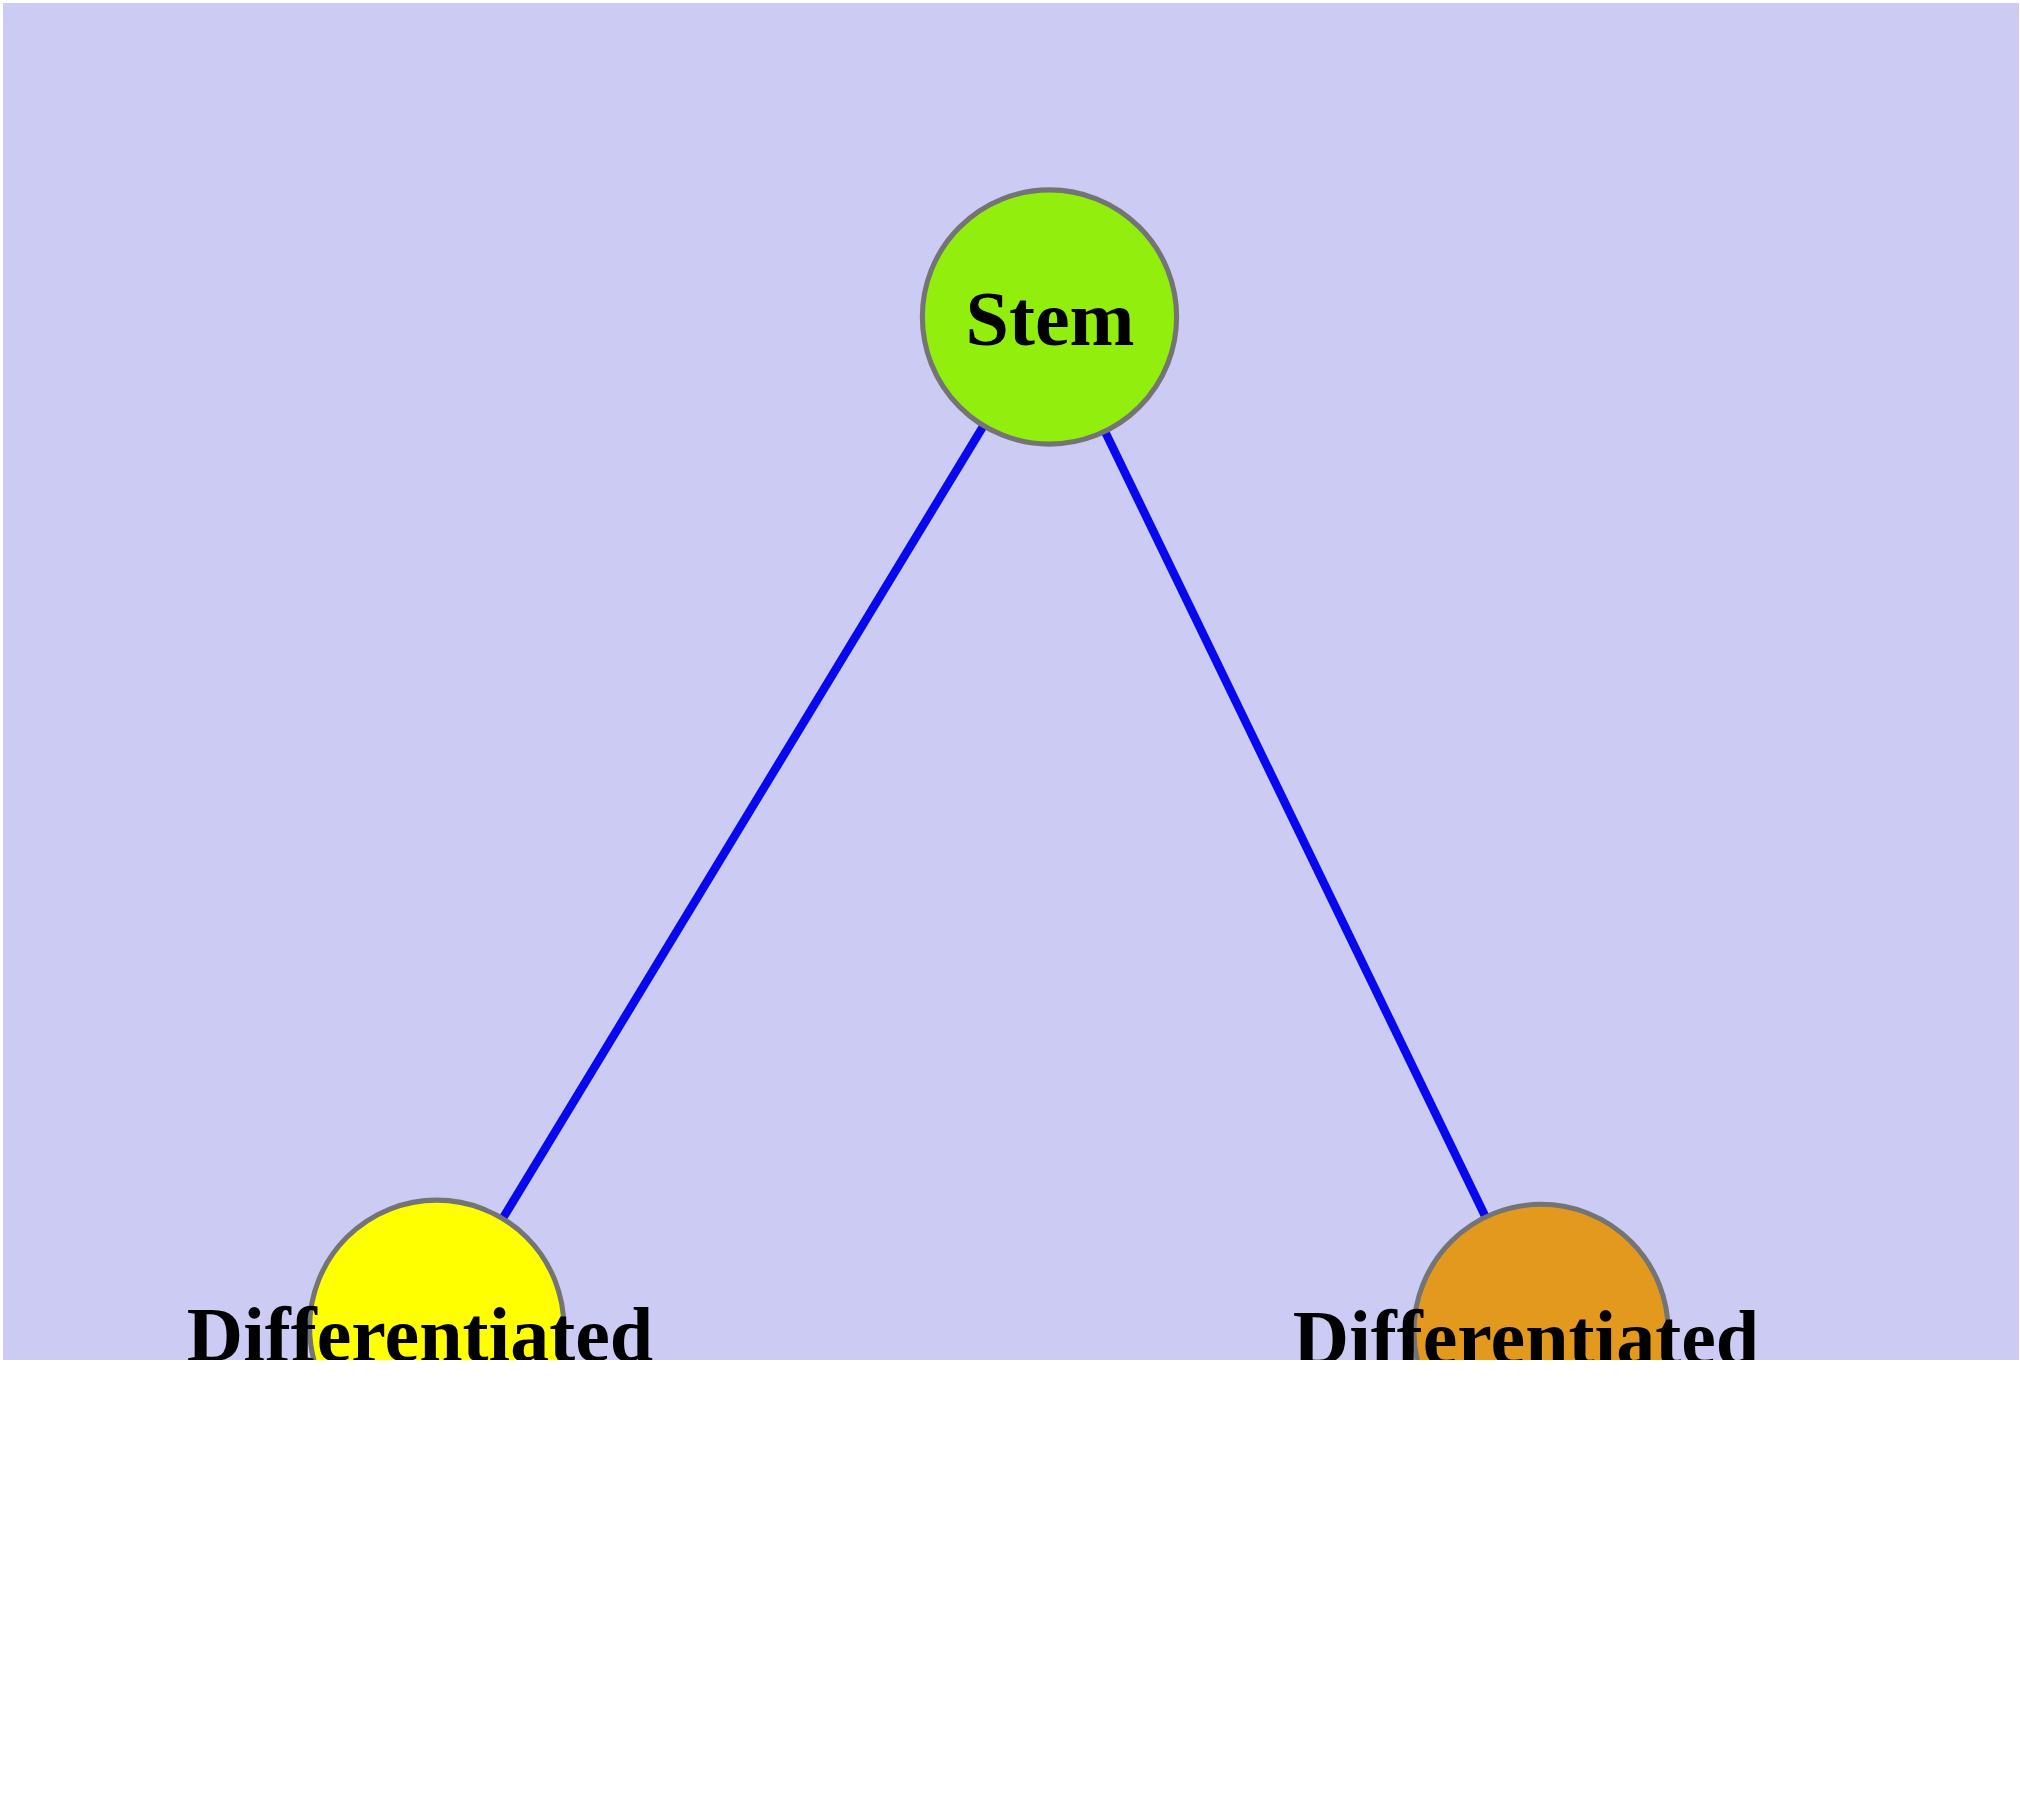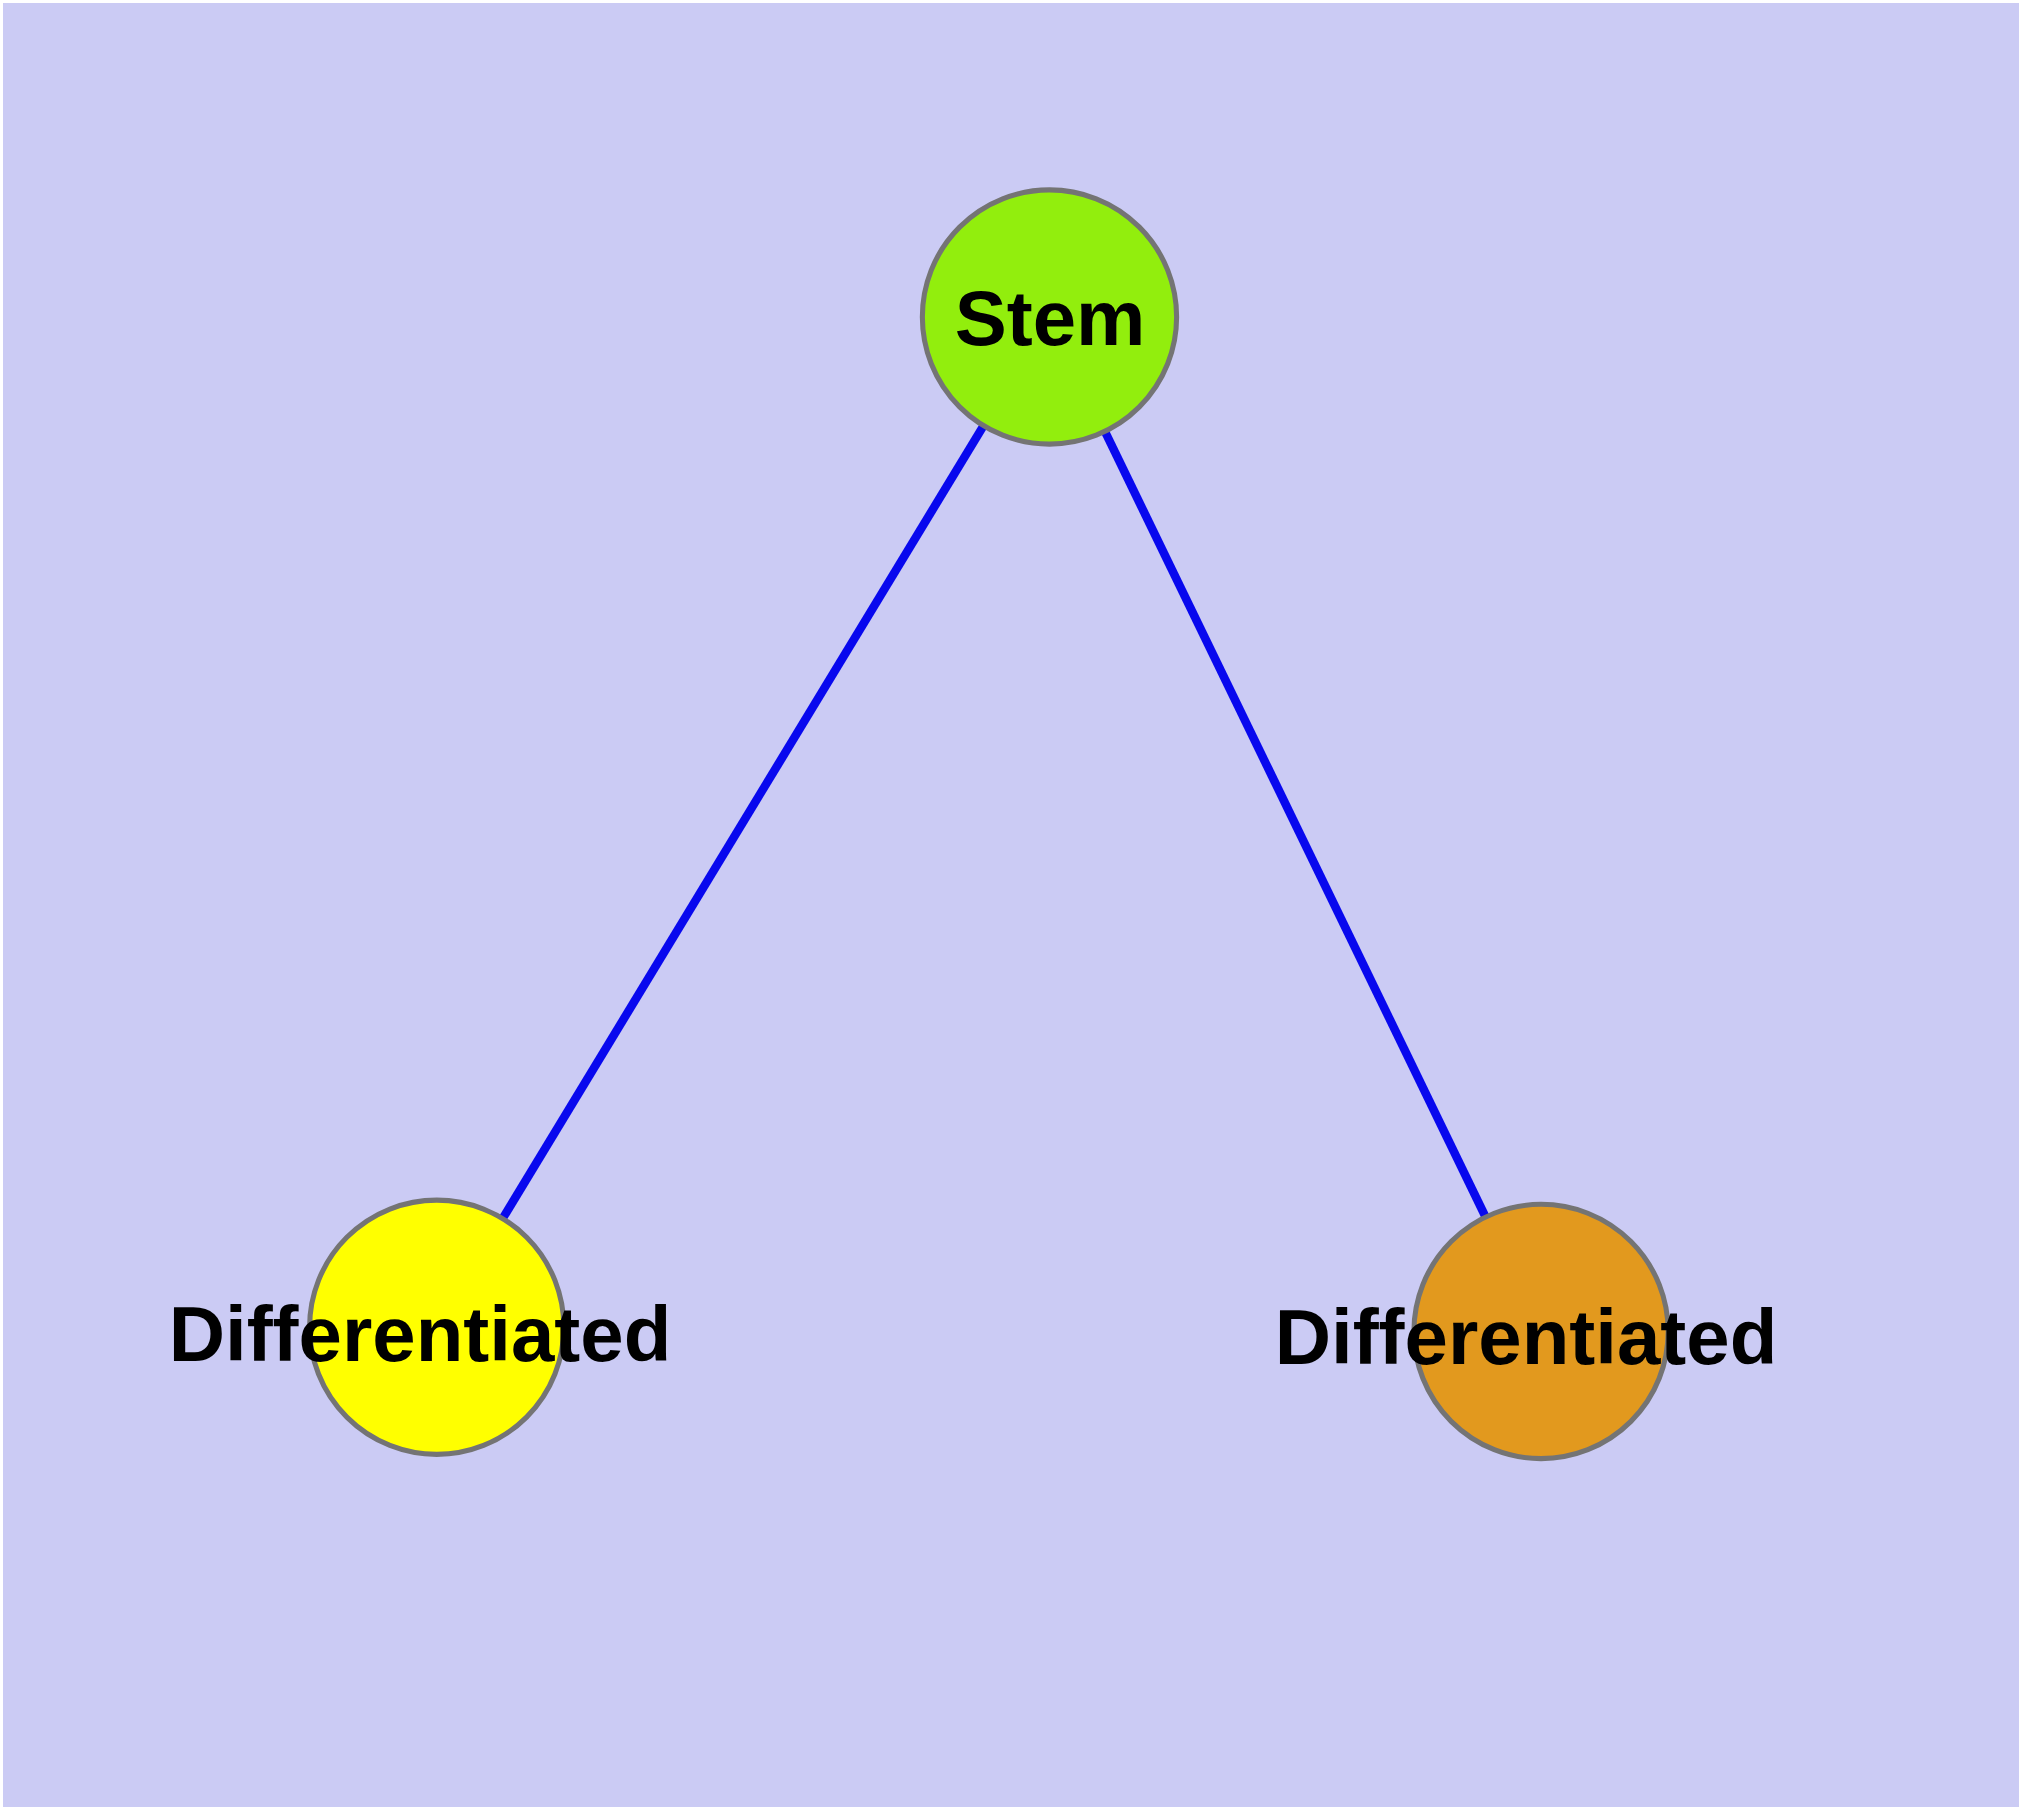--- a/index.html
+++ b/index.html
@@ -3,23 +3,23 @@
 <meta charset="utf-8">
 <style>
   html, body {
     margin: 0;
     padding: 0;
     background: #ffffff;
   }
   .canvas {
     position: relative;
     width: 2021px;
-    height: 1812px;
+    height: 1360px;
     background: #ffffff;
-    font-family: Liberation Sans, sans-serif;
+    font-family: Liberation Serif, serif;
     overflow: hidden;
   }
   .plot-bg {
     position: absolute;
     left: 2.5px;
     top: 2.5px;
     width: 2016px;
     height: 1804px;
   }
   svg.graph {

